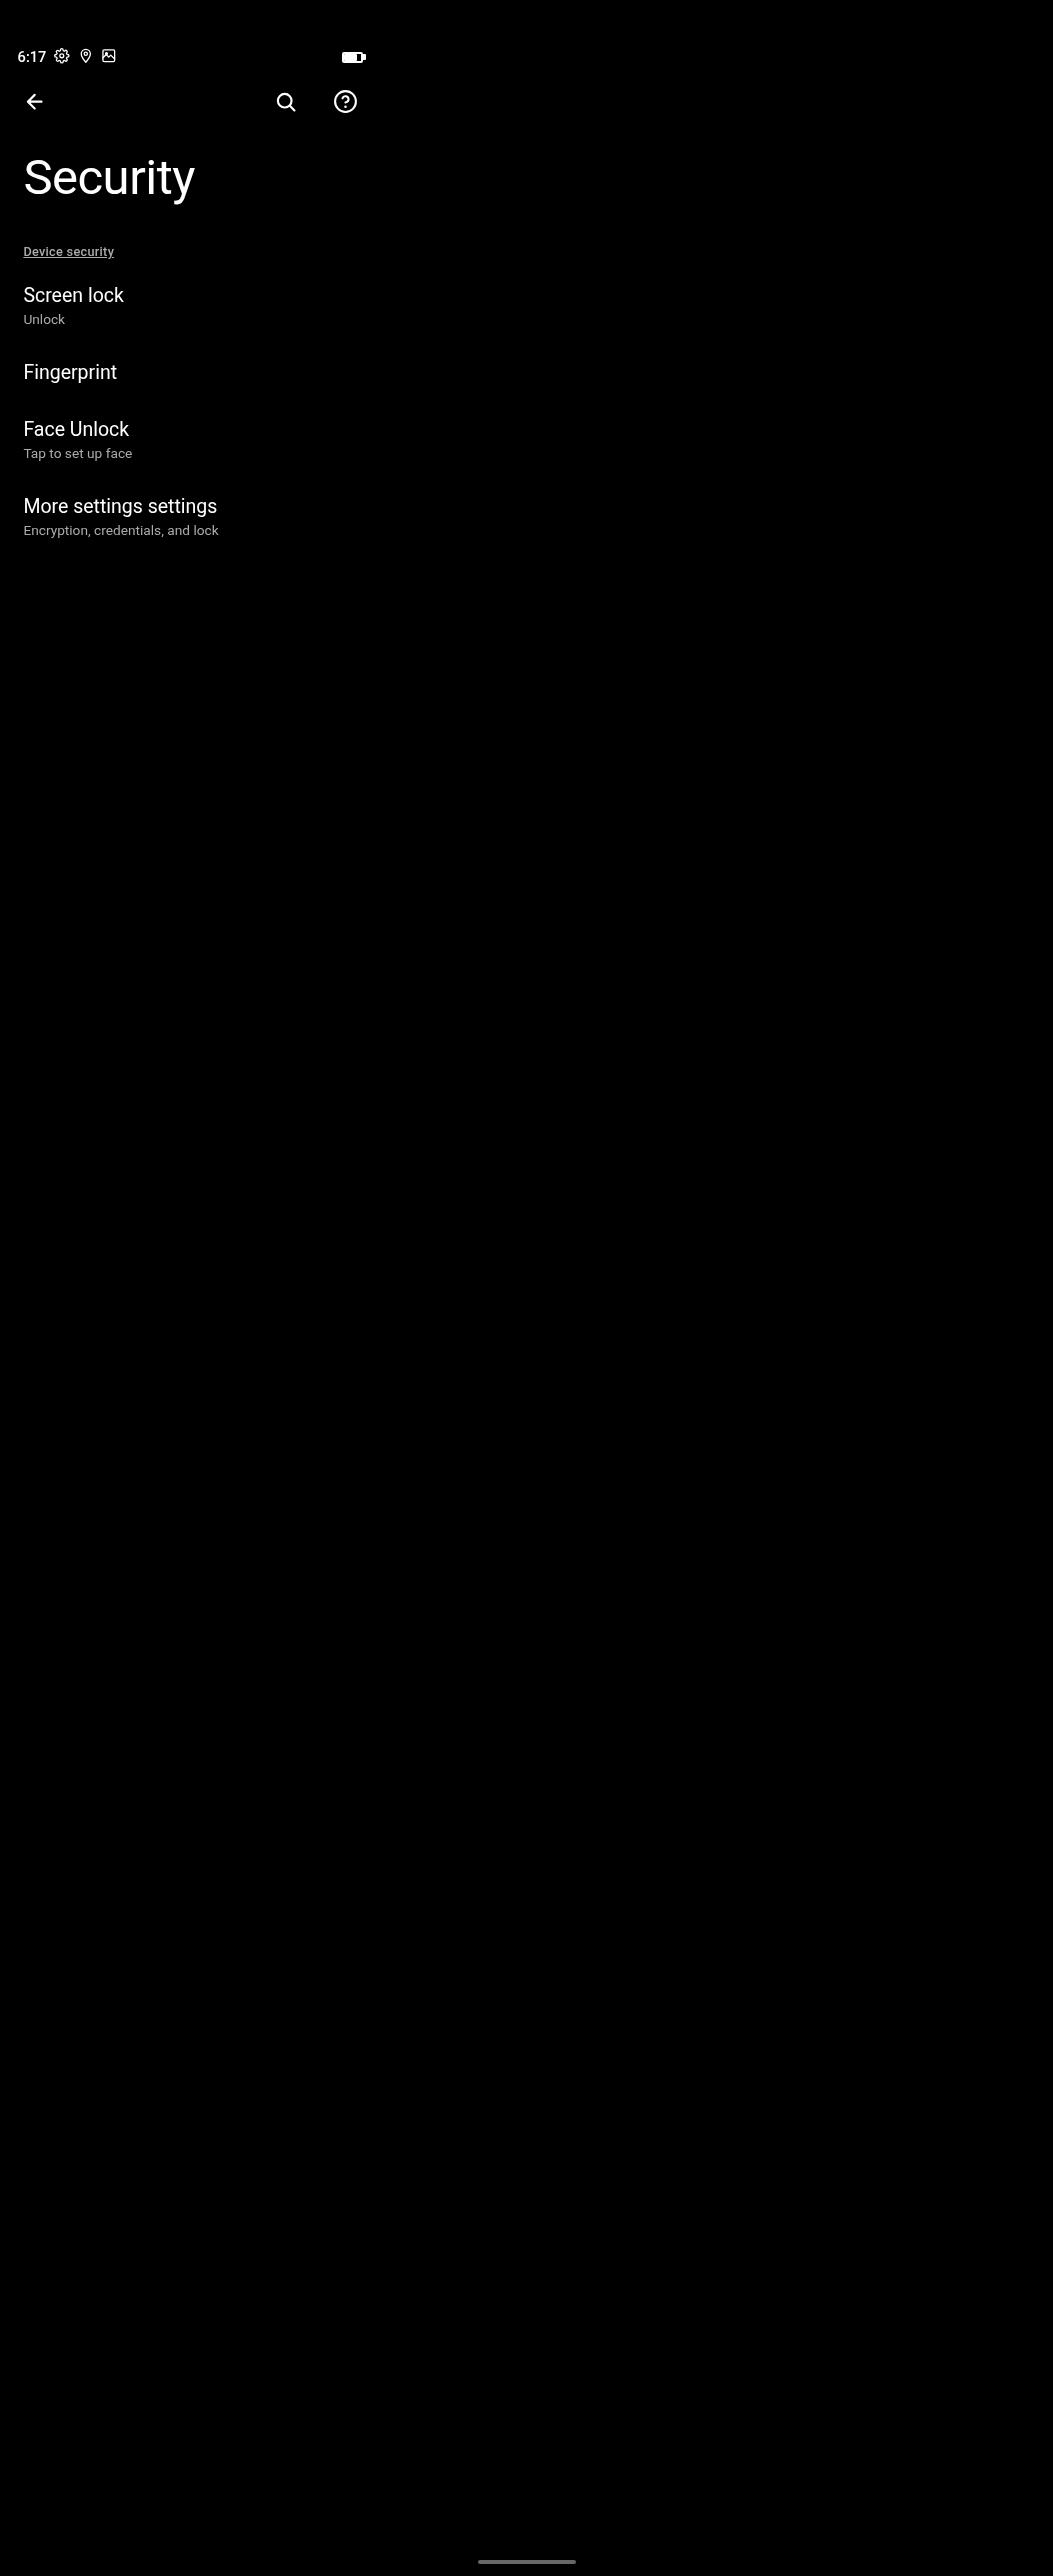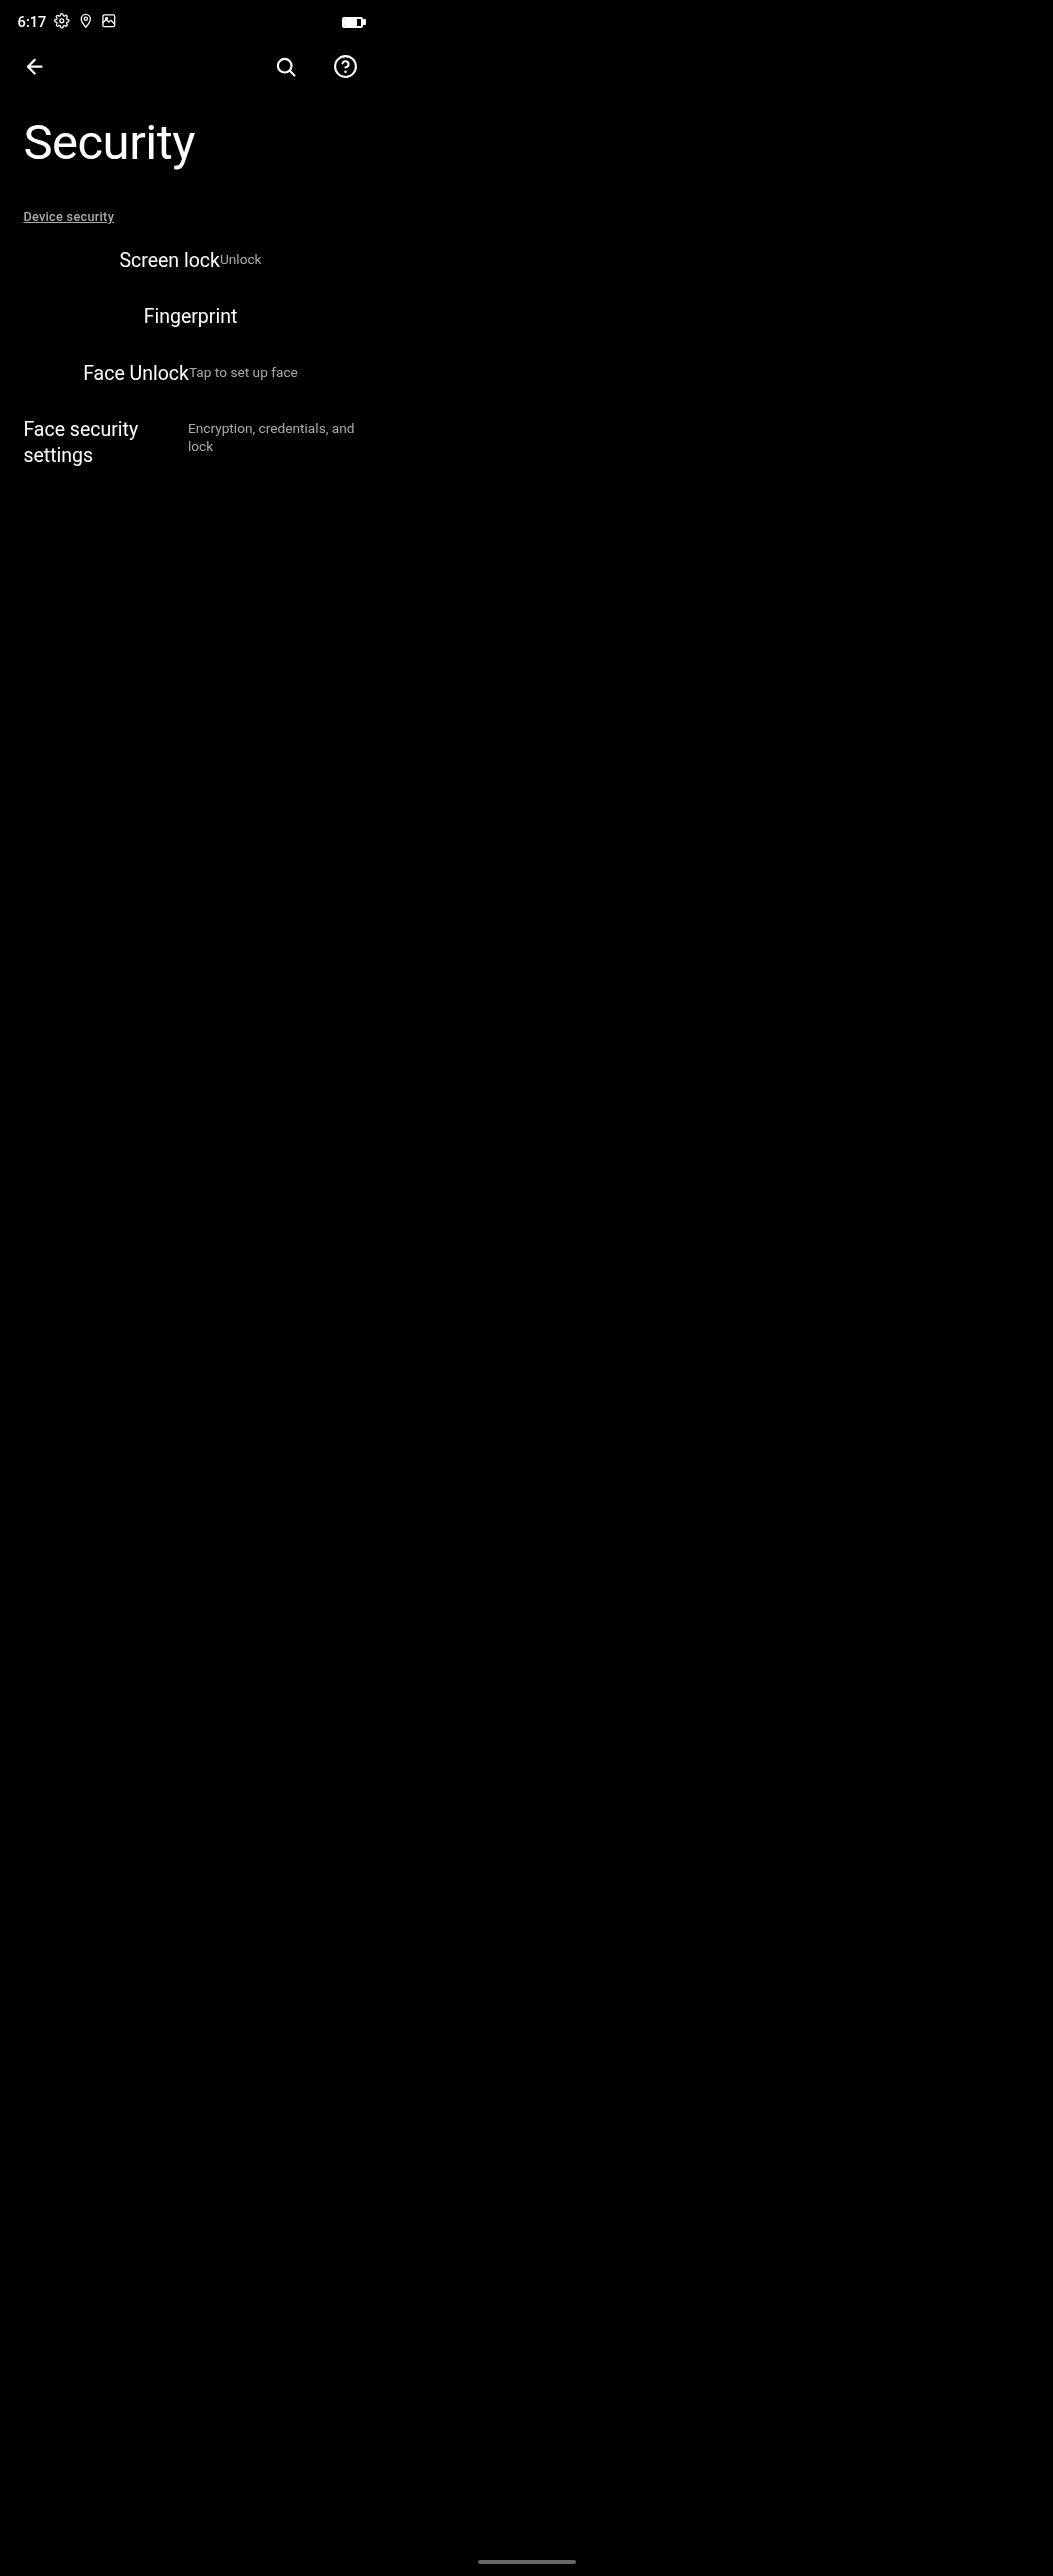--- a/index.html
+++ b/index.html
@@ -18,20 +18,21 @@
       position: relative;
       overflow-x: hidden;
     }
 
     .status-bar {
       display: flex;
       align-items: center;
       justify-content: space-between;
       padding: 11.7px 17.6px 5.9px 17.6px;
       height: 39px;
+      margin-top: 35px;
     }
 
     .status-left {
       display: flex;
       align-items: center;
       gap: 7.8px;
     }
 
     .status-time {
       font-size: 14.6px;
@@ -133,21 +134,21 @@
     }
 
     .settings-list {
       padding: 0;
     }
 
     .settings-item {
       padding: 15.6px 23.4px;
       cursor: pointer;
       display: flex;
-      flex-direction: row;
+      flex-direction: column;
       justify-content: center;
     }
 
     .settings-item-title {
       font-size: 19.5px;
       font-weight: 400;
       color: #ffffff;
       line-height: 1.3;
     }
 
@@ -262,20 +263,20 @@
   <div class="settings-item">
     <span class="settings-item-title">Fingerprint</span>
   </div>
 
   <div class="settings-item">
     <span class="settings-item-title">Face Unlock</span>
     <span class="settings-item-subtitle">Tap to set up face</span>
   </div>
 
   <div class="settings-item">
-    <span class="settings-item-title">Face security settings</span>
+    <span class="settings-item-title">More settings settings</span>
     <span class="settings-item-subtitle">Encryption, credentials, and lock</span>
   </div>
 
 </div>
 
 <div class="home-indicator"></div>
 
 
 </body></html>

